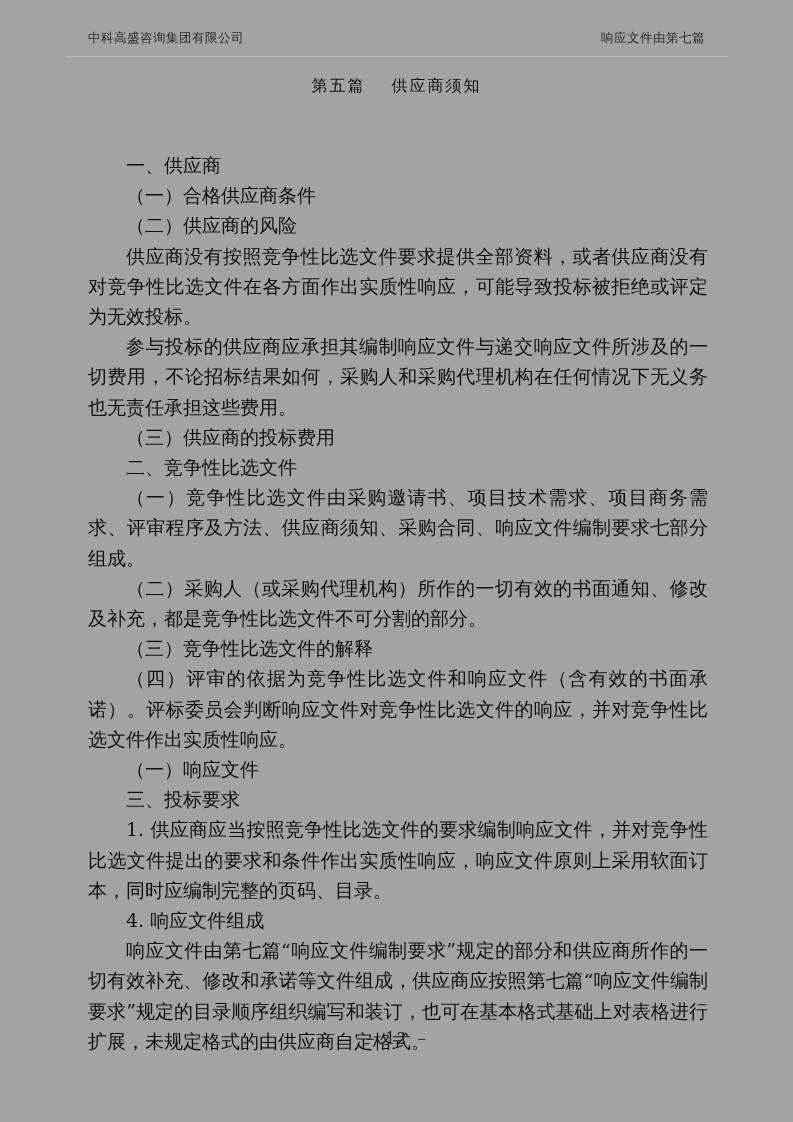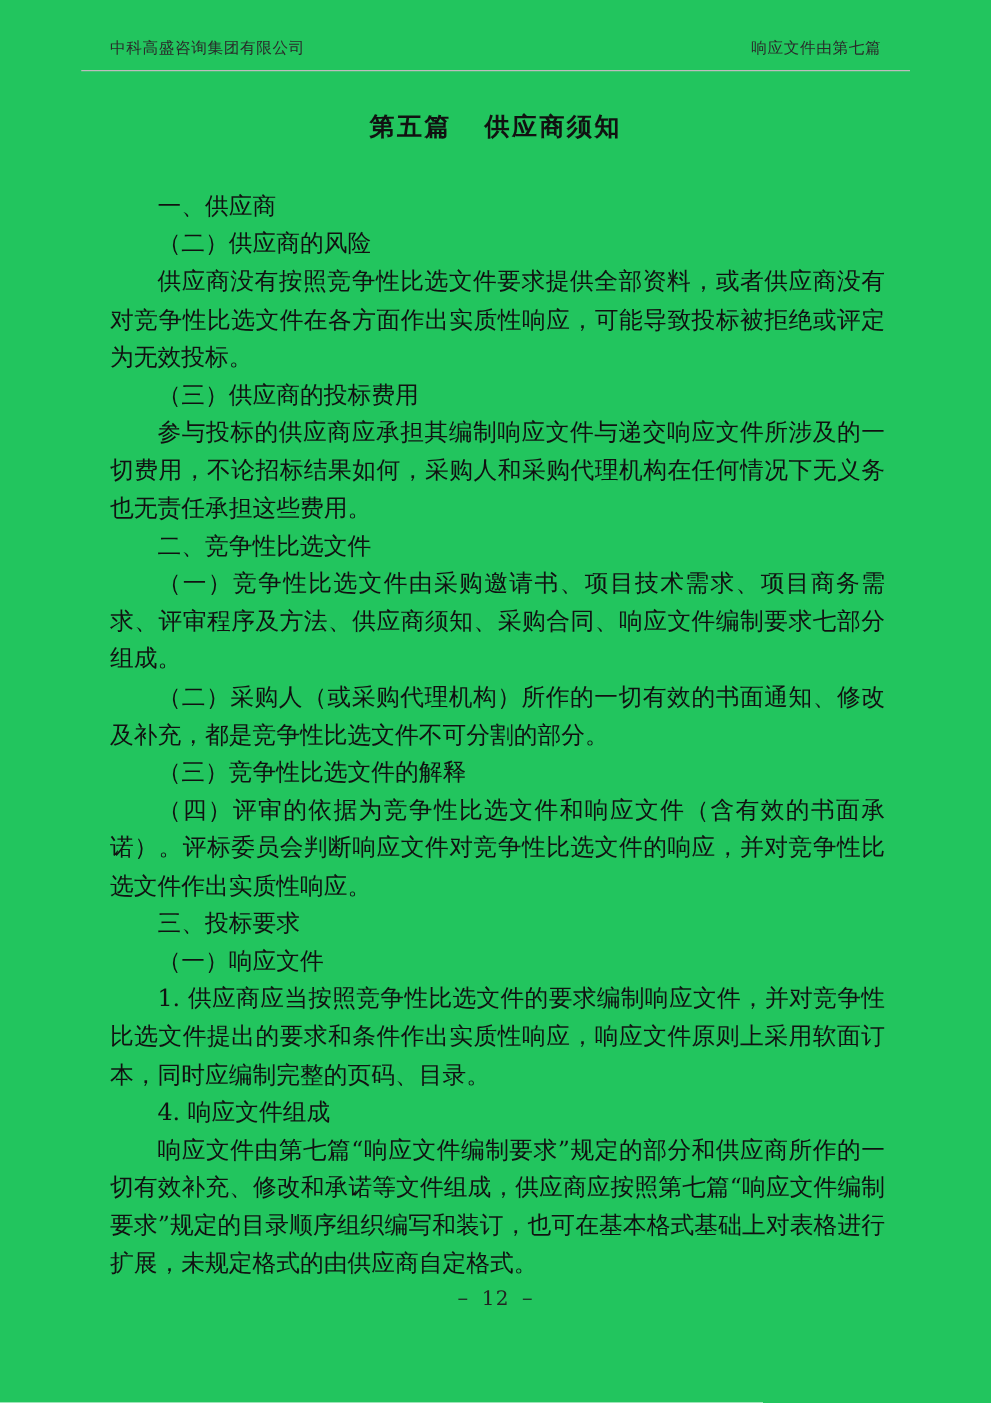--- a/index.html
+++ b/index.html
@@ -5,21 +5,21 @@
   html, body {
     margin: 0;
     padding: 0;
     background: #ffffff;
   }
   .page {
     position: relative;
     width: 793px;
     height: 1122px;
     margin: 0 auto;
-    background: #22c55e;
+    background: #a3a3a3;
     font-family: "DejaVu Serif", "Liberation Serif", serif;
     color: #1a1a1a;
     overflow: hidden;
   }
   .header {
     position: absolute;
     top: 30px;
     left: 88px;
     right: 88px;
     display: flex;
@@ -38,26 +38,26 @@
   .header-rule {
     position: absolute;
     top: 56px;
     left: 65px;
     right: 65px;
     height: 1px;
     background: #bdbdbd;
   }
   .doc-title {
     position: absolute;
-    top: 88px;
+    top: 76px;
     left: 0;
     right: 0;
     text-align: center;
-    font-size: 20px;
-    font-weight: bold;
+    font-size: 16px;
+    font-weight: normal;
     letter-spacing: 2px;
     color: #111;
   }
   .doc-title .gap {
     display: inline-block;
     width: 26px;
   }
   .body {
     position: absolute;
     top: 150px;
@@ -95,31 +95,32 @@
     <span class="header-right">响应文件由第七篇</span>
   </div>
   <div class="header-rule"></div>
 
   <div class="doc-title">
     <span>第五篇</span><span class="gap"></span><span>供应商须知</span>
   </div>
 
   <div class="body">
     <p>一、供应商</p>
+    <p>（一）合格供应商条件</p>
     <p>（二）供应商的风险</p>
     <p>供应商没有按照竞争性比选文件要求提供全部资料，或者供应商没有对竞争性比选文件在各方面作出实质性响应，可能导致投标被拒绝或评定为无效投标。</p>
+    <p>参与投标的供应商应承担其编制响应文件与递交响应文件所涉及的一切费用，不论招标结果如何，采购人和采购代理机构在任何情况下无义务也无责任承担这些费用。</p>
     <p>（三）供应商的投标费用</p>
-    <p>参与投标的供应商应承担其编制响应文件与递交响应文件所涉及的一切费用，不论招标结果如何，采购人和采购代理机构在任何情况下无义务也无责任承担这些费用。</p>
     <p>二、竞争性比选文件</p>
     <p>（一）竞争性比选文件由采购邀请书、项目技术需求、项目商务需求、评审程序及方法、供应商须知、采购合同、响应文件编制要求七部分组成。</p>
     <p>（二）采购人（或采购代理机构）所作的一切有效的书面通知、修改及补充，都是竞争性比选文件不可分割的部分。</p>
     <p>（三）竞争性比选文件的解释</p>
     <p>（四）评审的依据为竞争性比选文件和响应文件（含有效的书面承诺）。评标委员会判断响应文件对竞争性比选文件的响应，并对竞争性比选文件作出实质性响应。</p>
+    <p>（一）响应文件</p>
     <p>三、投标要求</p>
-    <p>（一）响应文件</p>
     <p>1. 供应商应当按照竞争性比选文件的要求编制响应文件，并对竞争性比选文件提出的要求和条件作出实质性响应，响应文件原则上采用软面订本，同时应编制完整的页码、目录。</p>
     <p>4. 响应文件组成</p>
     <p>响应文件由第七篇“响应文件编制要求”规定的部分和供应商所作的一切有效补充、修改和承诺等文件组成，供应商应按照第七篇“响应文件编制要求”规定的目录顺序组织编写和装订，也可在基本格式基础上对表格进行扩展，未规定格式的由供应商自定格式。</p>
   </div>
 
   <div class="footer">
     <span>－ 12 －</span>
   </div>
 
 </div>

